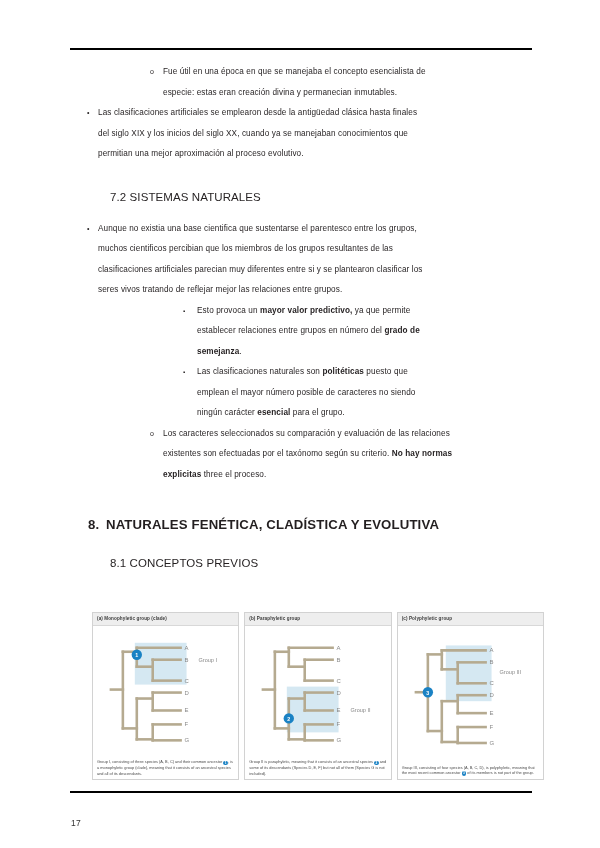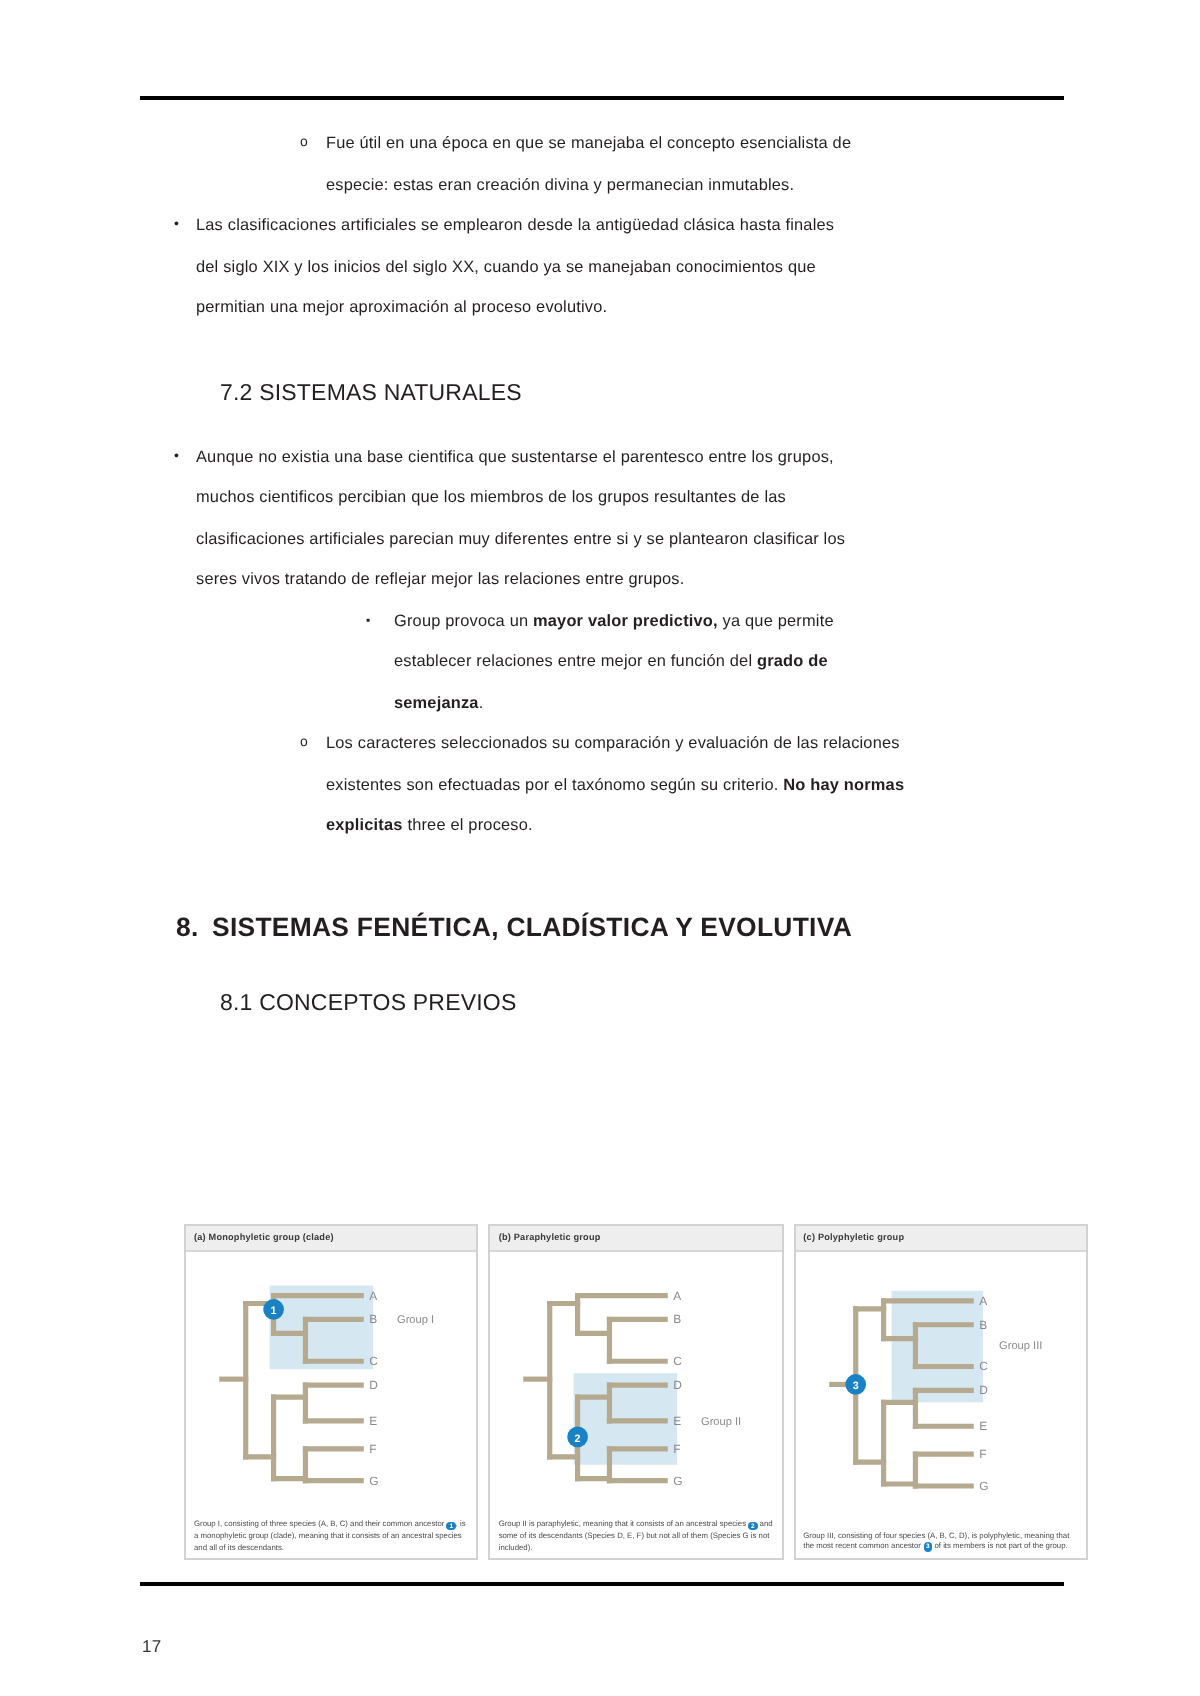--- a/index.html
+++ b/index.html
@@ -173,32 +173,36 @@
     <div class="sp-12"></div>
 
     <div class="li lvl1">
       <span class="mk">•</span>
       <span class="tx">Aunque no existia una base cientifica que sustentarse el parentesco entre los grupos, muchos cientificos percibian que los miembros de los grupos resultantes de las clasificaciones artificiales parecian muy diferentes entre si y se plantearon clasificar los seres vivos tratando de reflejar mejor las relaciones entre grupos.</span>
     </div>
 
 
     <div class="li lvl3">
       <span class="mk">▪</span>
-      <span class="tx"><span>Group provoca un </span><b>mayor valor predictivo,</b><span> ya que permite establecer relaciones entre mejor en función del </span><b>grado de semejanza</b><span>.</span></span>
-    </div>
-
+      <span class="tx"><span>Esto provoca un </span><b>mayor valor predictivo,</b><span> ya que permite establecer relaciones entre grupos en número del </span><b>grado de semejanza</b><span>.</span></span>
+    </div>
+
+    <div class="li lvl3">
+      <span class="mk">▪</span>
+      <span class="tx"><span>Las clasificaciones naturales son </span><b>politéticas</b><span> puesto que emplean el mayor número posible de caracteres no siendo ningún carácter </span><b>esencial</b><span> para el grupo.</span></span>
+    </div>
 
     <div class="li lvl2">
       <span class="mk">o</span>
       <span class="tx"><span>Los caracteres seleccionados su comparación y evaluación de las relaciones existentes son efectuadas por el taxónomo según su criterio. </span><b>No hay normas explicitas</b><span> three el proceso.</span></span>
     </div>
 
     <div class="sp-30"></div>
 
-    <h1 class="h1"><span class="num">8.</span><span>SISTEMAS FENÉTICA, CLADÍSTICA Y EVOLUTIVA</span></h1>
+    <h1 class="h1"><span class="num">8.</span><span>NATURALES FENÉTICA, CLADÍSTICA Y EVOLUTIVA</span></h1>
 
     <div class="sp-18"></div>
 
     <h2 class="h2">8.1 CONCEPTOS PREVIOS</h2>
 
   </div>
 
   <div class="figure">
 
     <div class="panel">

